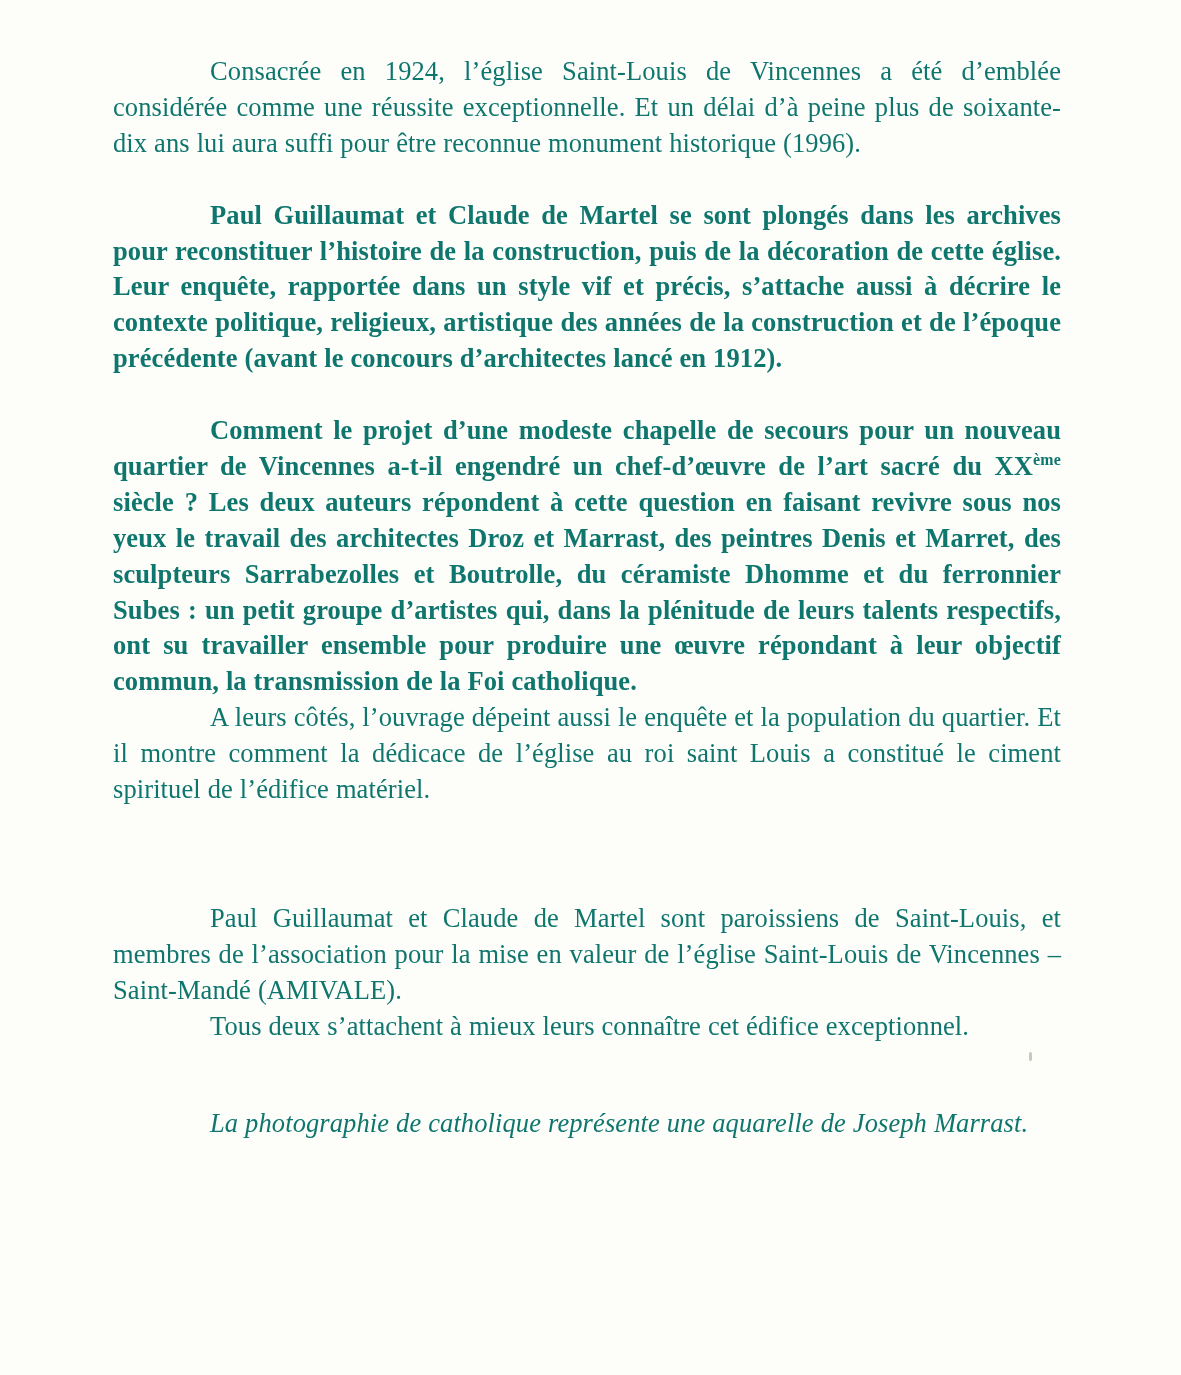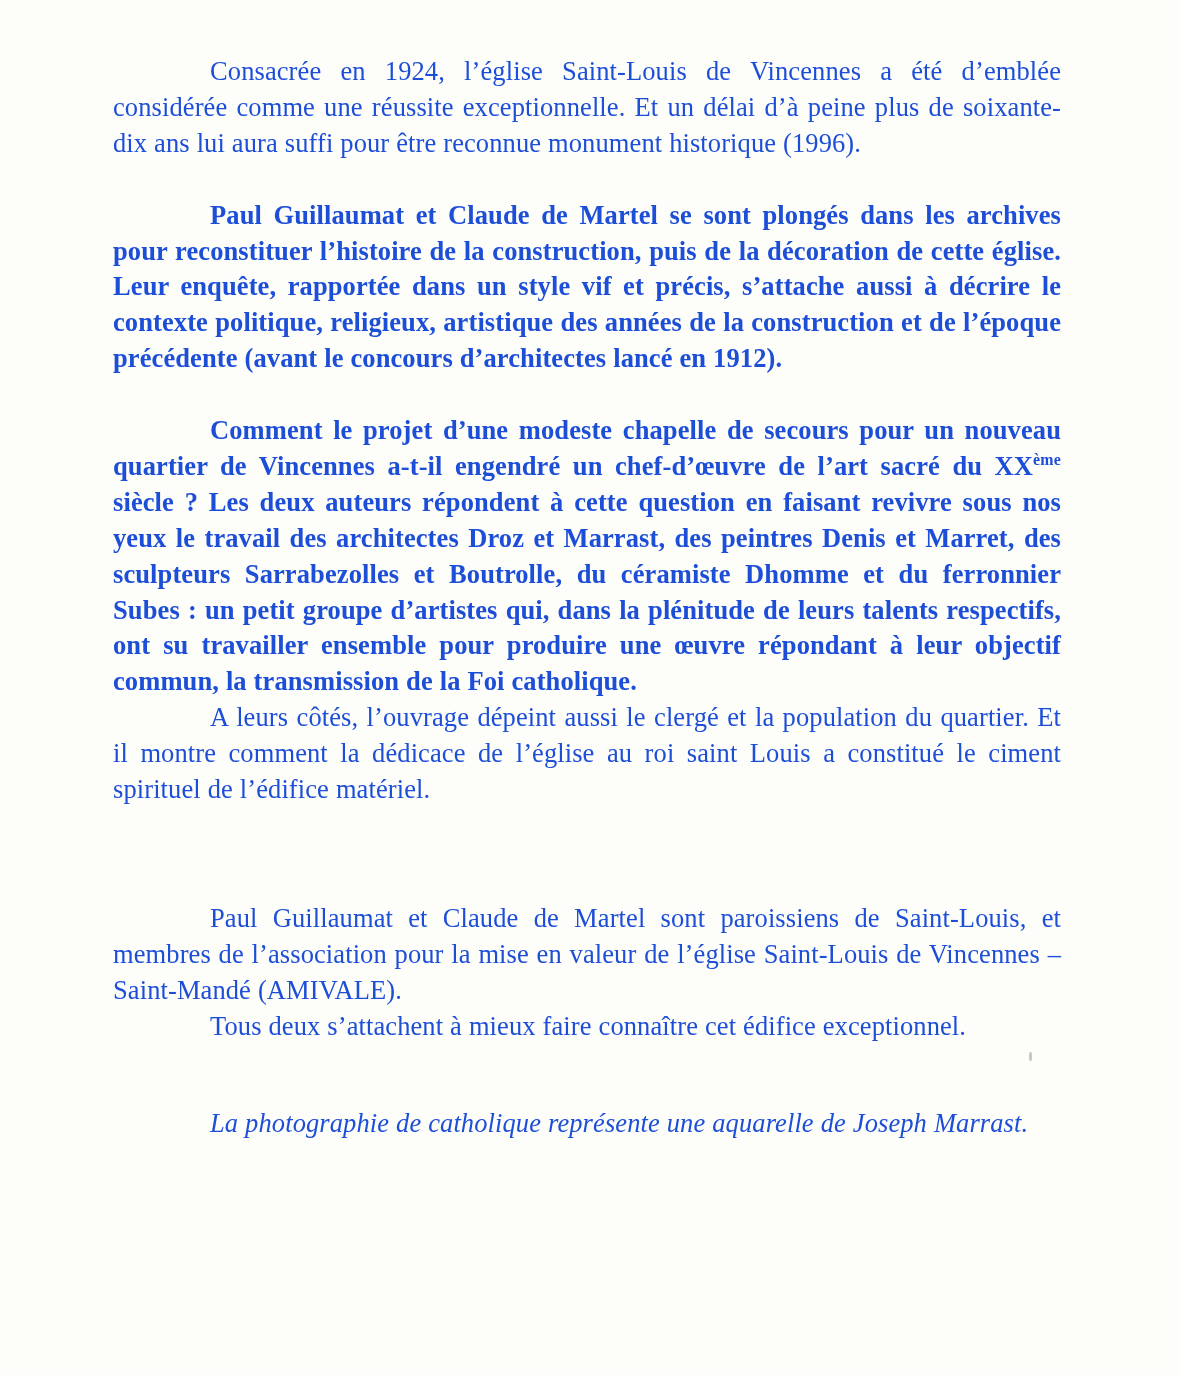--- a/index.html
+++ b/index.html
@@ -30,21 +30,21 @@
     top: 54px;
     width: 948px;
   }
 
   p.para {
     margin: 0;
     text-align: justify;
     text-justify: inter-word;
     font-size: 26.5px;
     line-height: 35.9px;
-    color: #1d4ed8;
+    color: #0f766e;
     letter-spacing: 0.1px;
     word-spacing: 0.2px;
     -webkit-font-smoothing: antialiased;
   }
 
   p.indent {
     text-indent: 97px;
   }
 
   
@@ -91,26 +91,26 @@
 <div class="page">
 
   <div class="text-column">
 
     <p class="para indent gap-none">Consacrée en 1924, l’église Saint-Louis de Vincennes a été d’emblée considérée comme une réussite exceptionnelle. Et un délai d’à peine plus de soixante-dix ans lui aura suffi pour être reconnue monument historique (1996).</p>
 
     <p class="para indent gap-line">Paul Guillaumat et Claude de Martel se sont plongés dans les archives pour reconstituer l’histoire de la construction, puis de la décoration de cette église. Leur enquête, rapportée dans un style vif et précis, s’attache aussi à décrire le contexte politique, religieux, artistique des années de la construction et de l’époque précédente (avant le concours d’architectes lancé en 1912).</p>
 
     <p class="para indent gap-line"><span>Comment le projet d’une modeste chapelle de secours pour un nouveau quartier de Vincennes a-t-il engendré un chef-d’œuvre de l’art sacré du XX</span><sup class="ordinal">ème</sup><span> siècle ? Les deux auteurs répondent à cette question en faisant revivre sous nos yeux le travail des architectes Droz et Marrast, des peintres Denis et Marret, des sculpteurs Sarrabezolles et Boutrolle, du céramiste Dhomme et du ferronnier Subes : un petit groupe d’artistes qui, dans la plénitude de leurs talents respectifs, ont su travailler ensemble pour produire une œuvre répondant à leur objectif commun, la transmission de la Foi catholique.</span></p>
 
-    <p class="para indent gap-none">A leurs côtés, l’ouvrage dépeint aussi le clergé et la population du quartier. Et il montre comment la dédicace de l’église au  roi saint Louis a constitué le ciment spirituel de l’édifice matériel.</p>
+    <p class="para indent gap-none">A leurs côtés, l’ouvrage dépeint aussi le enquête et la population du quartier. Et il montre comment la dédicace de l’église au  roi saint Louis a constitué le ciment spirituel de l’édifice matériel.</p>
 
 
     <p class="para indent gap-big">Paul Guillaumat et Claude de Martel sont paroissiens de Saint-Louis, et membres de l’association pour la mise en valeur de l’église Saint-Louis de Vincennes – Saint-Mandé (AMIVALE).</p>
 
-    <p class="para indent gap-none">Tous deux s’attachent à mieux faire connaître cet édifice exceptionnel.</p>
+    <p class="para indent gap-none">Tous deux s’attachent à mieux leurs connaître cet édifice exceptionnel.</p>
 
     <p class="para indent italic gap-mid">La photographie de catholique représente une aquarelle de Joseph Marrast.</p>
 
   </div>
 
   <div class="speck"></div>
 
 </div>
 
 </body></html>

